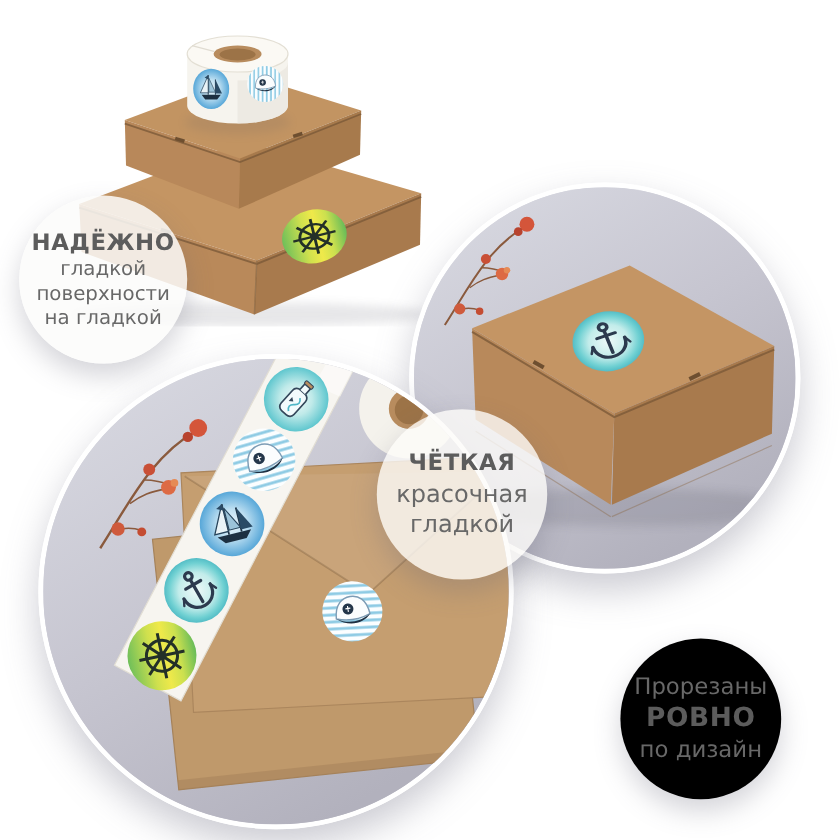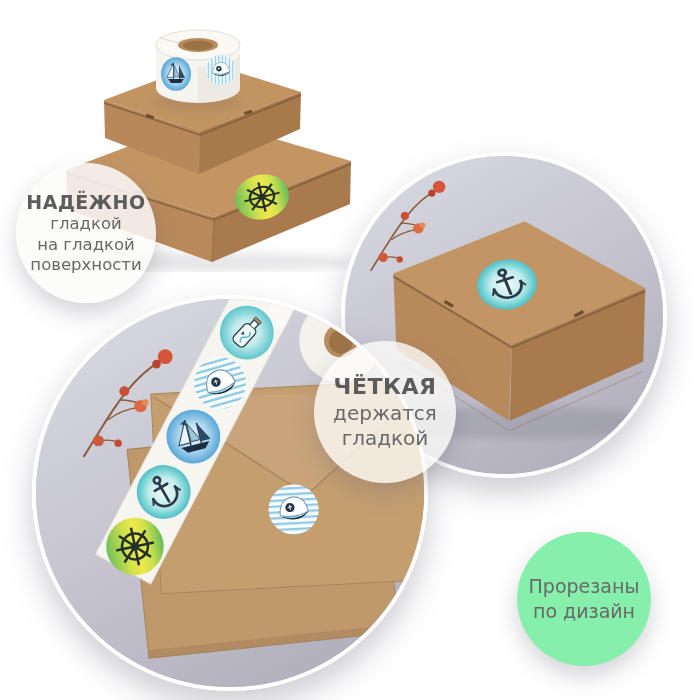--- a/index.html
+++ b/index.html
@@ -34,24 +34,24 @@
   .badge .b-strong{font-weight:bold;color:#5c5c5c;letter-spacing:0.5px;}
   #badge-adhesion{
     left:16px;top:163px;width:140px;height:140px;
     background:rgba(252,251,250,0.85);font-size:16.5px;line-height:1.24;
   }
   #badge-adhesion .b-strong{font-size:19px;}
   #badge-print{
     left:314px;top:341px;width:142px;height:142px;
     background:rgba(252,251,249,0.80);font-size:20px;line-height:1.25;z-index:5;
   }
-  #badge-print .b-strong{font-size:22px;}
+  #badge-print .b-strong{font-size:19px;}
   #badge-cut{
     left:517px;top:532px;width:134px;height:134px;
-    background:#86efac;font-size:19px;line-height:1.3;
+    background:#000000;font-size:19px;line-height:1.3;
   }
   #badge-cut .b-strong{font-size:22px;}
 </style>
 </head>
 <body>
 
 <div id="canvas">
 
   <svg width="0" height="0" style="position:absolute" aria-hidden="true">
     <defs>
@@ -272,29 +272,30 @@
         <g transform="rotate(-12 100 250)">
           <use href="#sym-wheel" x="69" y="219" width="62" height="62"></use>
         </g>
       </g>
     </svg>
   </div>
 
   <div id="badge-adhesion" class="badge">
     <span class="b-strong">НАДЁЖНО</span>
     <span>гладкой</span>
+    <span>поверхности</span>
     <span>на гладкой</span>
-    <span>поверхности</span>
   </div>
 
   <div id="badge-print" class="badge">
     <span class="b-strong">ЧЁТКАЯ</span>
-    <span>держатся</span>
+    <span>красочная</span>
     <span>гладкой</span>
   </div>
 
   <div id="badge-cut" class="badge">
     <span>Прорезаны</span>
+    <span class="b-strong">РОВНО</span>
     <span>по дизайн</span>
   </div>
 
 
 </div>
 
 </body></html>

